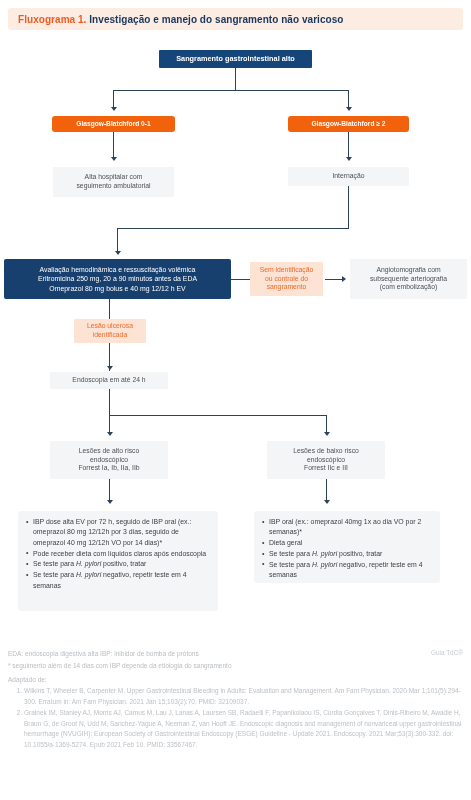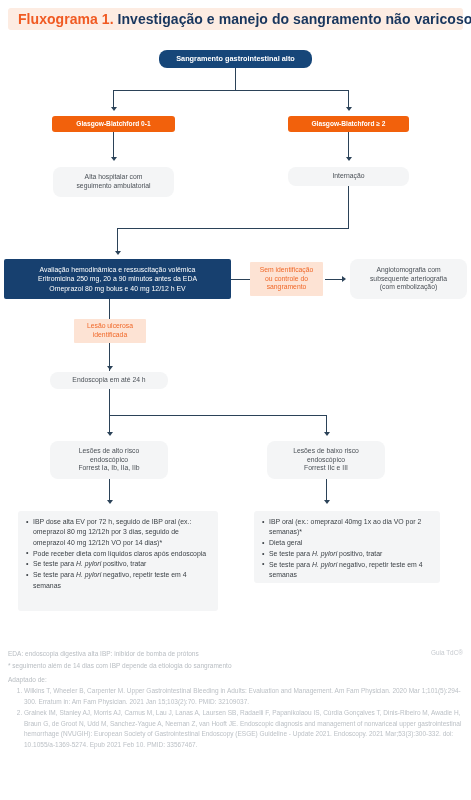--- a/index.html
+++ b/index.html
@@ -24,38 +24,38 @@
     width: 455px;
     height: 22px;
     background: #fdece2;
     border-radius: 3px;
     display: flex;
     align-items: center;
     padding-left: 10px;
     box-sizing: border-box;
   }
   .banner-title {
-    font-size: 14px;
+    font-size: 10px;
     font-weight: bold;
     color: #18365e;
     letter-spacing: .05px;
     white-space: nowrap;
   }
   .banner-title .lead { color: #f05a22; }
 
   
   .node {
     position: absolute;
     box-sizing: border-box;
     display: flex;
     flex-direction: column;
     align-items: center;
     justify-content: center;
     text-align: center;
-    border-radius: 8px;
+    border-radius: 1px;
     line-height: 1.32;
   }
   .node .ln { display: block; white-space: nowrap; }
 
   .node-navy {
     background: #164679;
     color: #ffffff;
     font-size: 7.3px;
     font-weight: bold;
     letter-spacing: .02px;

